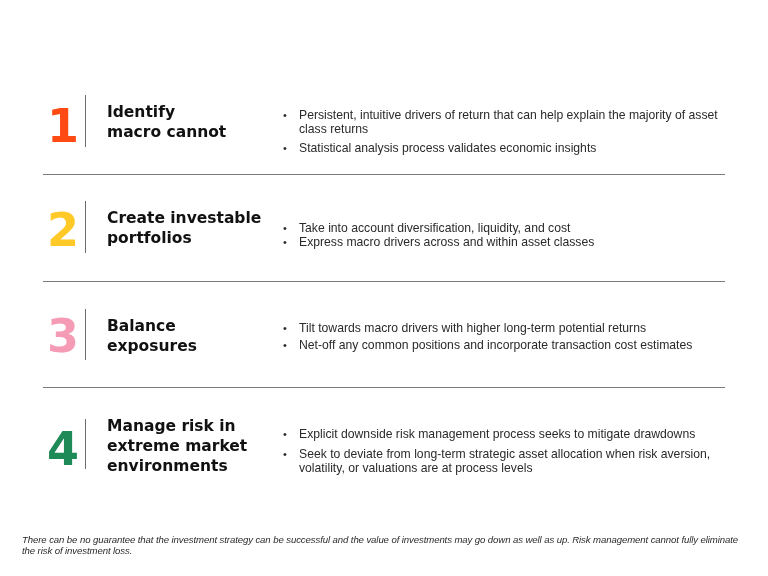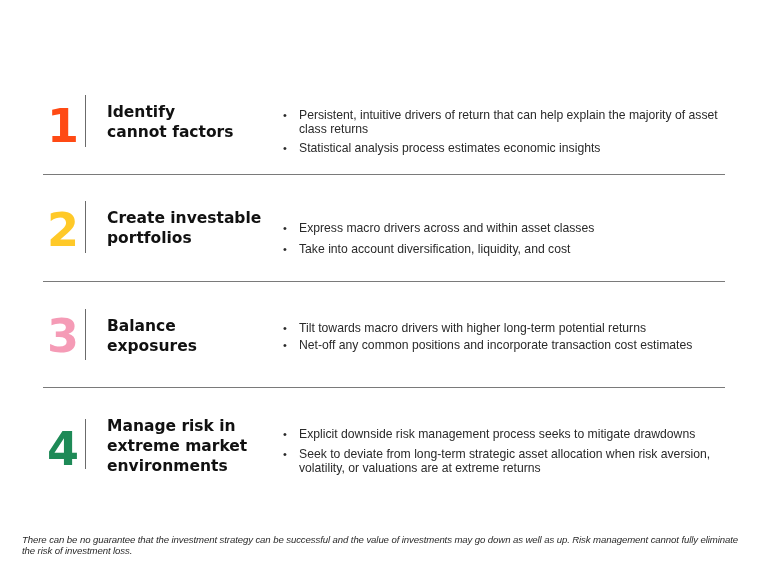--- a/index.html
+++ b/index.html
@@ -91,37 +91,37 @@
     letter-spacing: -0.1px;
   }
 </style>
 </head>
 <body>
 
 <div class="step" style="top:94px;">
   <div class="num" style="top:9px; color:#ff4a14;">1</div>
   <div class="vbar" style="top:1px; height:52px;"></div>
   <div class="title" style="top:8px;">Identify
-cannot factors</div>
+macro cannot</div>
   <ul class="bullets" style="top:2px;">
     <li style="margin-bottom:5px;">Persistent, intuitive drivers of return that can help explain the majority of asset class returns</li>
-    <li>Statistical analysis process estimates economic insights</li>
+    <li>Statistical analysis process validates economic insights</li>
   </ul>
 </div>
 
 <div class="divider" style="top:174px;"></div>
 
 <div class="step" style="top:200px;">
   <div class="num" style="top:7px; color:#ffc928;">2</div>
   <div class="vbar" style="top:1px; height:52px;"></div>
   <div class="title" style="top:8px; width:170px;">Create investable
 portfolios</div>
   <ul class="bullets" style="top:9px;">
+    <li>Take into account diversification, liquidity, and cost</li>
     <li style="margin-bottom:7px;">Express macro drivers across and within asset classes</li>
-    <li>Take into account diversification, liquidity, and cost</li>
   </ul>
 </div>
 
 <div class="divider" style="top:281px;"></div>
 
 <div class="step" style="top:308px;">
   <div class="num" style="top:5px; color:#f59bb6;">3</div>
   <div class="vbar" style="top:1px; height:51px;"></div>
   <div class="title" style="top:8px;">Balance
 exposures</div>
@@ -134,17 +134,17 @@
 <div class="divider" style="top:387px;"></div>
 
 <div class="step" style="top:415px;">
   <div class="num" style="top:11px; color:#1e8a57;">4</div>
   <div class="vbar" style="top:4px; height:50px;"></div>
   <div class="title" style="top:1px;">Manage risk in
 extreme market
 environments</div>
   <ul class="bullets" style="top:0px;">
     <li style="margin-bottom:6px;">Explicit downside risk management process seeks to mitigate drawdowns</li>
-    <li>Seek to deviate from long-term strategic asset allocation when risk aversion, volatility, or valuations are at extreme returns</li>
+    <li>Seek to deviate from long-term strategic asset allocation when risk aversion, volatility, or valuations are at process levels</li>
   </ul>
 </div>
 
 <div class="disclaimer">There can be no guarantee that the investment strategy can be successful and the value of investments may go down as well as up. Risk management cannot fully eliminate the risk of investment loss.</div>
 
 </body></html>

